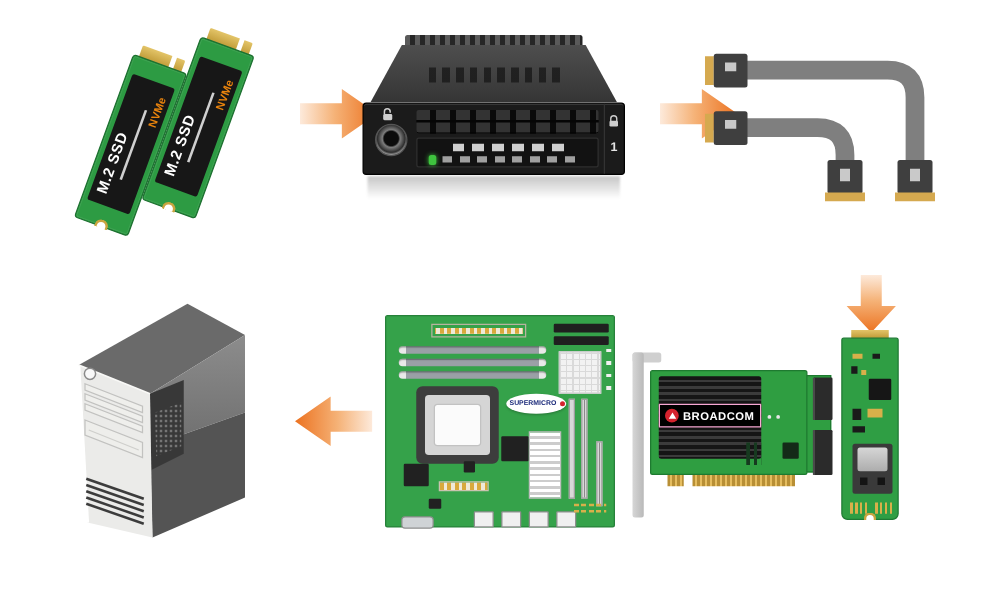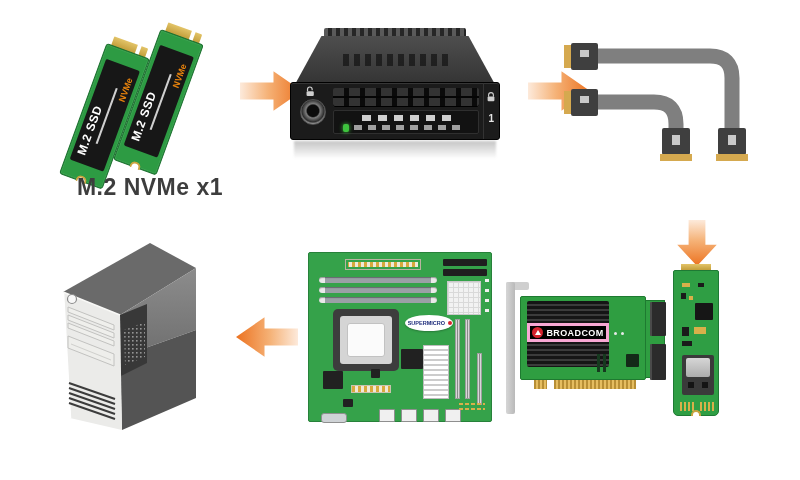--- a/index.html
+++ b/index.html
@@ -64,21 +64,21 @@
   .cables { position:absolute; left:558px; top:36px; }
 
   
   .hba { position:absolute; left:500px; top:272px; width:172px; height:150px; }
   .hba-bracket { position:absolute; left:6px; top:10px; width:9px; height:132px; background:linear-gradient(90deg,#d6d6d6,#b9b9b9); border-radius:2px; }
   .hba-bracket-hook { position:absolute; left:6px; top:10px; width:23px; height:8px; background:#cfcfcf; border-radius:2px; }
   .hba-pcb { position:absolute; left:20px; top:24px; width:126px; height:84px; background:#2f9e41; border:1px solid #1e7a30; border-radius:2px; }
   .hba-pcb-ext { position:absolute; left:145px; top:28px; width:20px; height:78px; background:#2f9e41; border:1px solid #1e7a30; }
   .hba-heatsink { position:absolute; left:27px; top:29px; width:82px; height:66px; border-radius:2px;
     background:repeating-linear-gradient(180deg,#151515 0 3px,#3b3b3b 3px 5px); }
-  .hba-logo { position:absolute; left:27px; top:51px; width:82px; height:19px; background:#000; border:3px solid #f9a8d4;
+  .hba-logo { position:absolute; left:27px; top:51px; width:82px; height:19px; background:#000; border:1px solid #f9a8d4;
     display:flex; align-items:center; justify-content:center; gap:3px; }
   .hba-logo-mark { width:11px; height:11px; border-radius:50%; background:#d5232e; position:relative; flex:0 0 auto; }
   .hba-logo-mark::after { content:""; position:absolute; left:2.5px; top:3px; border-left:3px solid transparent; border-right:3px solid transparent; border-bottom:5px solid #fff; }
   .hba-logo-text { color:#fff; font-weight:700; font-size:9px; letter-spacing:.4px; }
   .hba-dot { position:absolute; width:3px; height:3px; background:#e8e8e8; border-radius:50%; }
   .hba-bars { position:absolute; left:97px; top:82px; width:12px; height:18px;
     background:repeating-linear-gradient(90deg,#163a1f 0 3px,transparent 3px 6px); }
   .hba-chip { position:absolute; left:126px; top:82px; width:13px; height:13px; background:#142a18; border-radius:1px; }
   .hba-conn { position:absolute; left:150px; width:16px; background:#2b2b2b; border-left:2px solid #4a4a4a; border-radius:1px; }
   .hba-gold { position:absolute; top:108px; height:9px;
@@ -156,21 +156,20 @@
       <div class="ssd-body">
         <div class="ssd-sticker">
           <span class="vtxt ssd-title">M.2 SSD</span>
           <span class="ssd-divider"></span>
           <span class="vtxt ssd-sub">NVMe</span>
         </div>
         <div class="ssd-screw"></div>
       </div>
     </div>
   </div>
-  <div class="step-label" style="left:50px;top:174px;width:200px;">M.2 NVMe x1</div>
 
   <div class="arrow arrow-right" style="left:240px;top:70px;"></div>
 
   <div class="dock">
     <div class="dock-fins"></div>
     <div class="dock-top">
       <div class="dock-top-vents"></div>
     </div>
     <div class="dock-front">
       <svg class="dock-unlock" viewBox="0 0 10 10">

